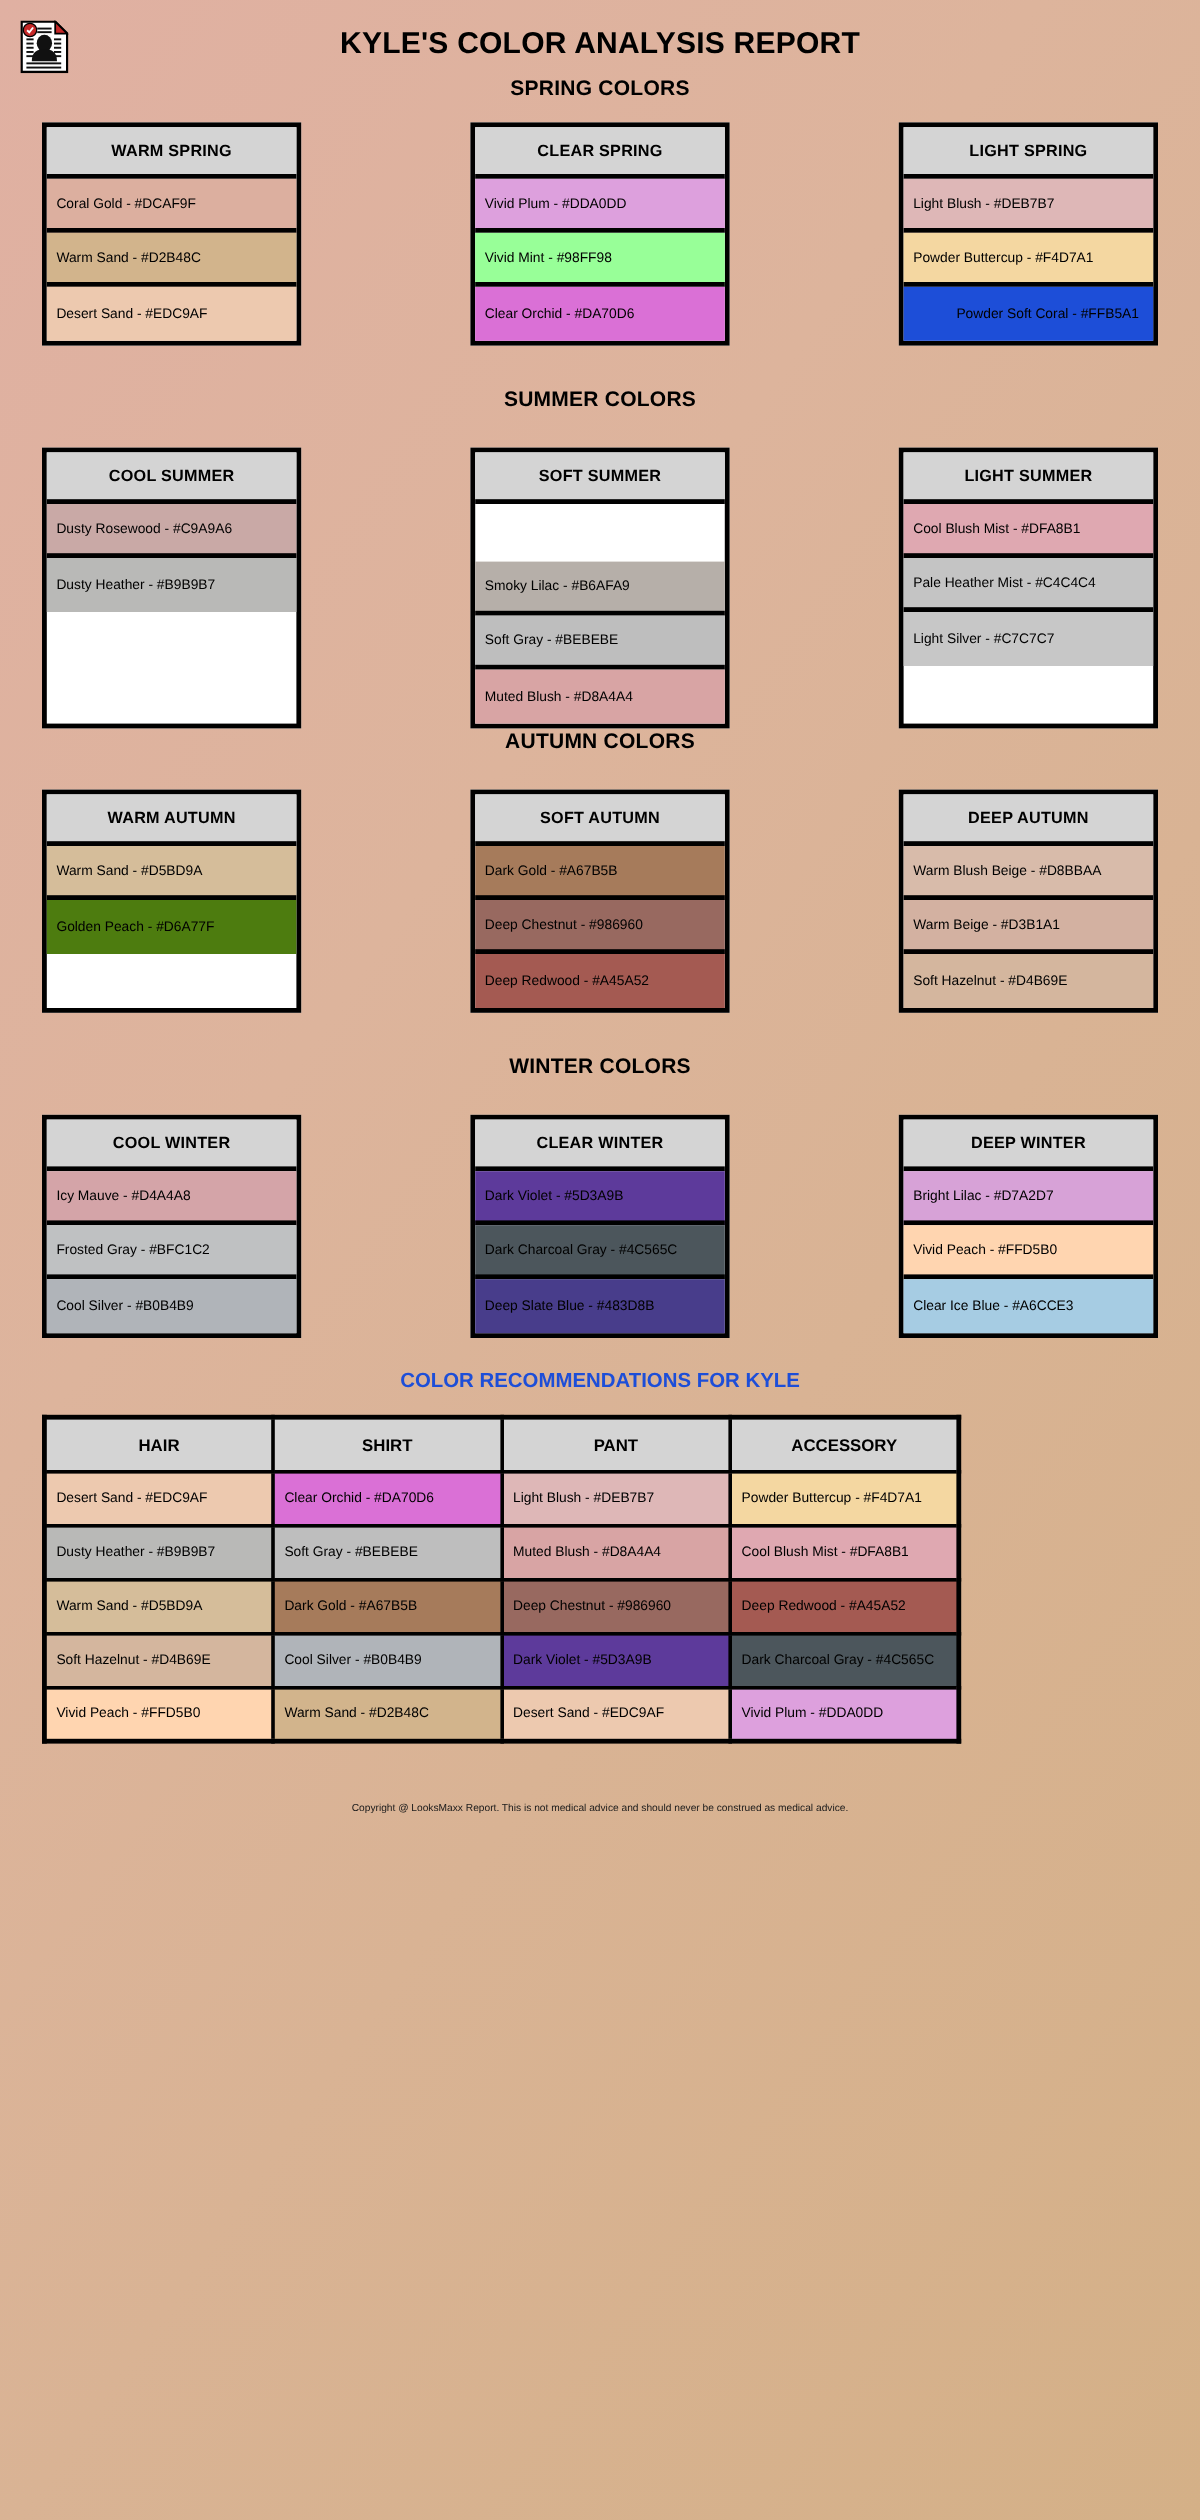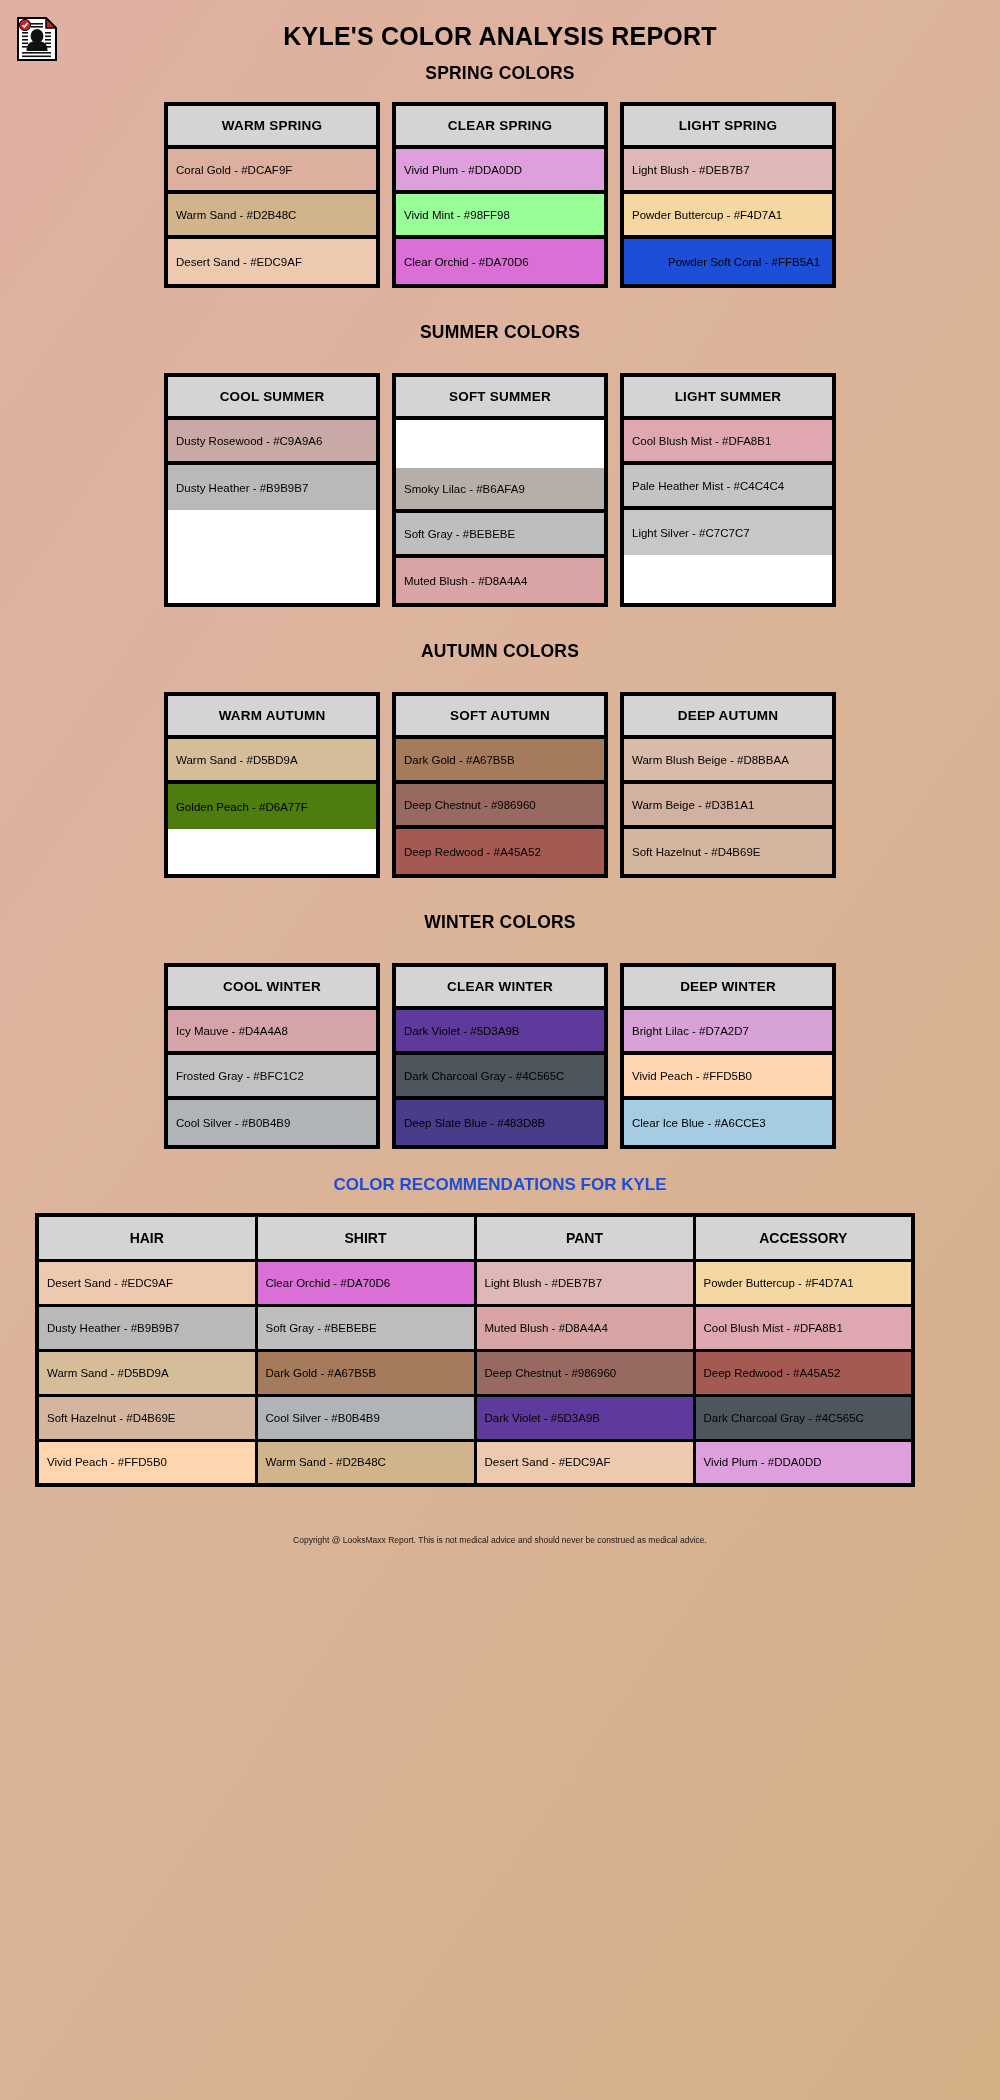--- a/index.html
+++ b/index.html
@@ -31,21 +31,21 @@
     text-align: center;
     font-size: 17.5px;
     font-weight: bold;
     color: #000;
     letter-spacing: .2px;
   }
 
   
   .card-row {
     display: flex;
-    justify-content: center;
+    justify-content: space-between;
     padding: 0 35px;
     gap: 12px;
   }
   .card {
     width: 216px;
     border: 4px solid #000;
     background: #fff;
   }
   .card-head {
     background: #d4d4d4;
@@ -74,21 +74,21 @@
   .rec-title {
     text-align: center;
     font-size: 17px;
     font-weight: bold;
     color: #1d4ed8;
   }
   .rec-table {
     margin: 0 35px;
     border: 4px solid #000;
     border-collapse: collapse;
-    width: 880px;
+    width: 766px;
   }
   .rec-table td, .rec-table th {
     border: 3px solid #000;
     height: 45px;
     font-size: 11.5px;
     color: #000;
     padding-left: 8px;
     text-align: left;
     font-weight: normal;
     width: 25%;
@@ -186,21 +186,21 @@
         <div class="swatch" style="background: rgb(190, 190, 190);">Soft Gray - #BEBEBE</div>
         <div class="swatch" style="background: rgb(216, 164, 164);">Muted Blush - #D8A4A4</div>
       </div>
       <div class="card">
         <div class="card-head">LIGHT SUMMER</div>
         <div class="swatch" style="background: rgb(223, 168, 177);">Cool Blush Mist - #DFA8B1</div>
         <div class="swatch" style="background: rgb(196, 196, 196);">Pale Heather Mist - #C4C4C4</div>
         <div class="swatch" style="background: rgb(199, 199, 199);">Light Silver - #C7C7C7</div>
       </div>
     </div>
-    <div class="season-title" style="margin-top: 34px;">AUTUMN COLORS</div>
+    <div class="season-title" style="">AUTUMN COLORS</div>
     <div style="height: 30px;"></div>
     <div class="card-row">
       <div class="card">
         <div class="card-head">WARM AUTUMN</div>
         <div class="swatch" style="background: rgb(213, 189, 154);">Warm Sand - #D5BD9A</div>
         <div class="swatch" style="background: #4d7c0f;">Golden Peach - #D6A77F</div>
       </div>
       <div class="card">
         <div class="card-head">SOFT AUTUMN</div>
         <div class="swatch" style="background: rgb(166, 123, 91);">Dark Gold - #A67B5B</div>

